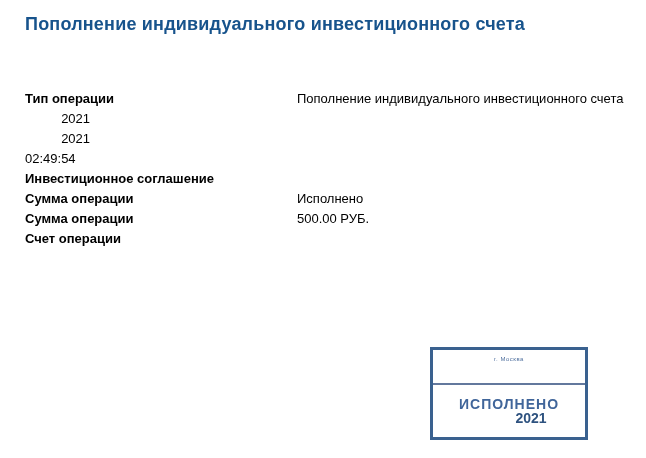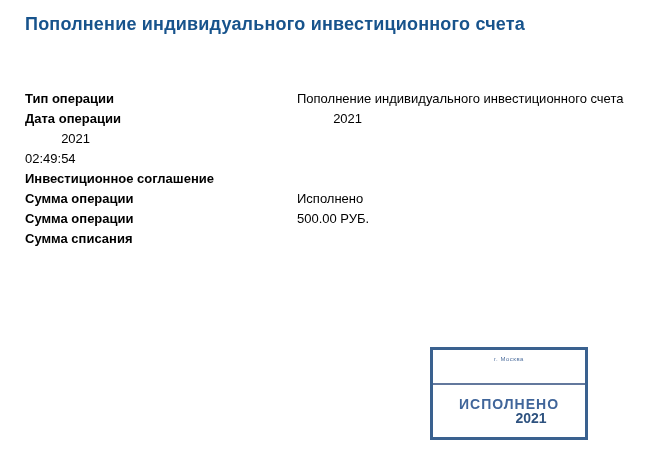--- a/index.html
+++ b/index.html
@@ -104,21 +104,20 @@
 <body>
 
 <div class="page-title">Пополнение индивидуального инвестиционного счета</div>
 
 <div class="details">
   <div class="detail-row">
     <div class="detail-label">Тип операции</div>
     <div class="detail-value">Пополнение индивидуального инвестиционного счета</div>
   </div>
   <div class="detail-row">
-    <div class="detail-label">Дата операции</div>
     <div class="detail-value">          2021</div>
   </div>
   <div class="detail-row">
     <div class="detail-value">          2021</div>
   </div>
   <div class="detail-row">
     <div class="detail-value">02:49:54</div>
   </div>
   <div class="detail-row">
     <div class="detail-label">Инвестиционное соглашение</div>
@@ -126,21 +125,21 @@
   </div>
   <div class="detail-row">
     <div class="detail-label">Сумма операции</div>
     <div class="detail-value">Исполнено</div>
   </div>
   <div class="detail-row">
     <div class="detail-label">Сумма операции</div>
     <div class="detail-value">500.00 РУБ.</div>
   </div>
   <div class="detail-row">
-    <div class="detail-label">Сумма списания</div>
+    <div class="detail-label">Счет операции</div>
     <div class="detail-value"></div>
   </div>
 </div>
 
 <div class="stamp">
   <div class="stamp-top">
     <span class="stamp-city">г. Москва</span>
   </div>
   <div class="stamp-bottom">
     <span class="stamp-status">ИСПОЛНЕНО</span>

